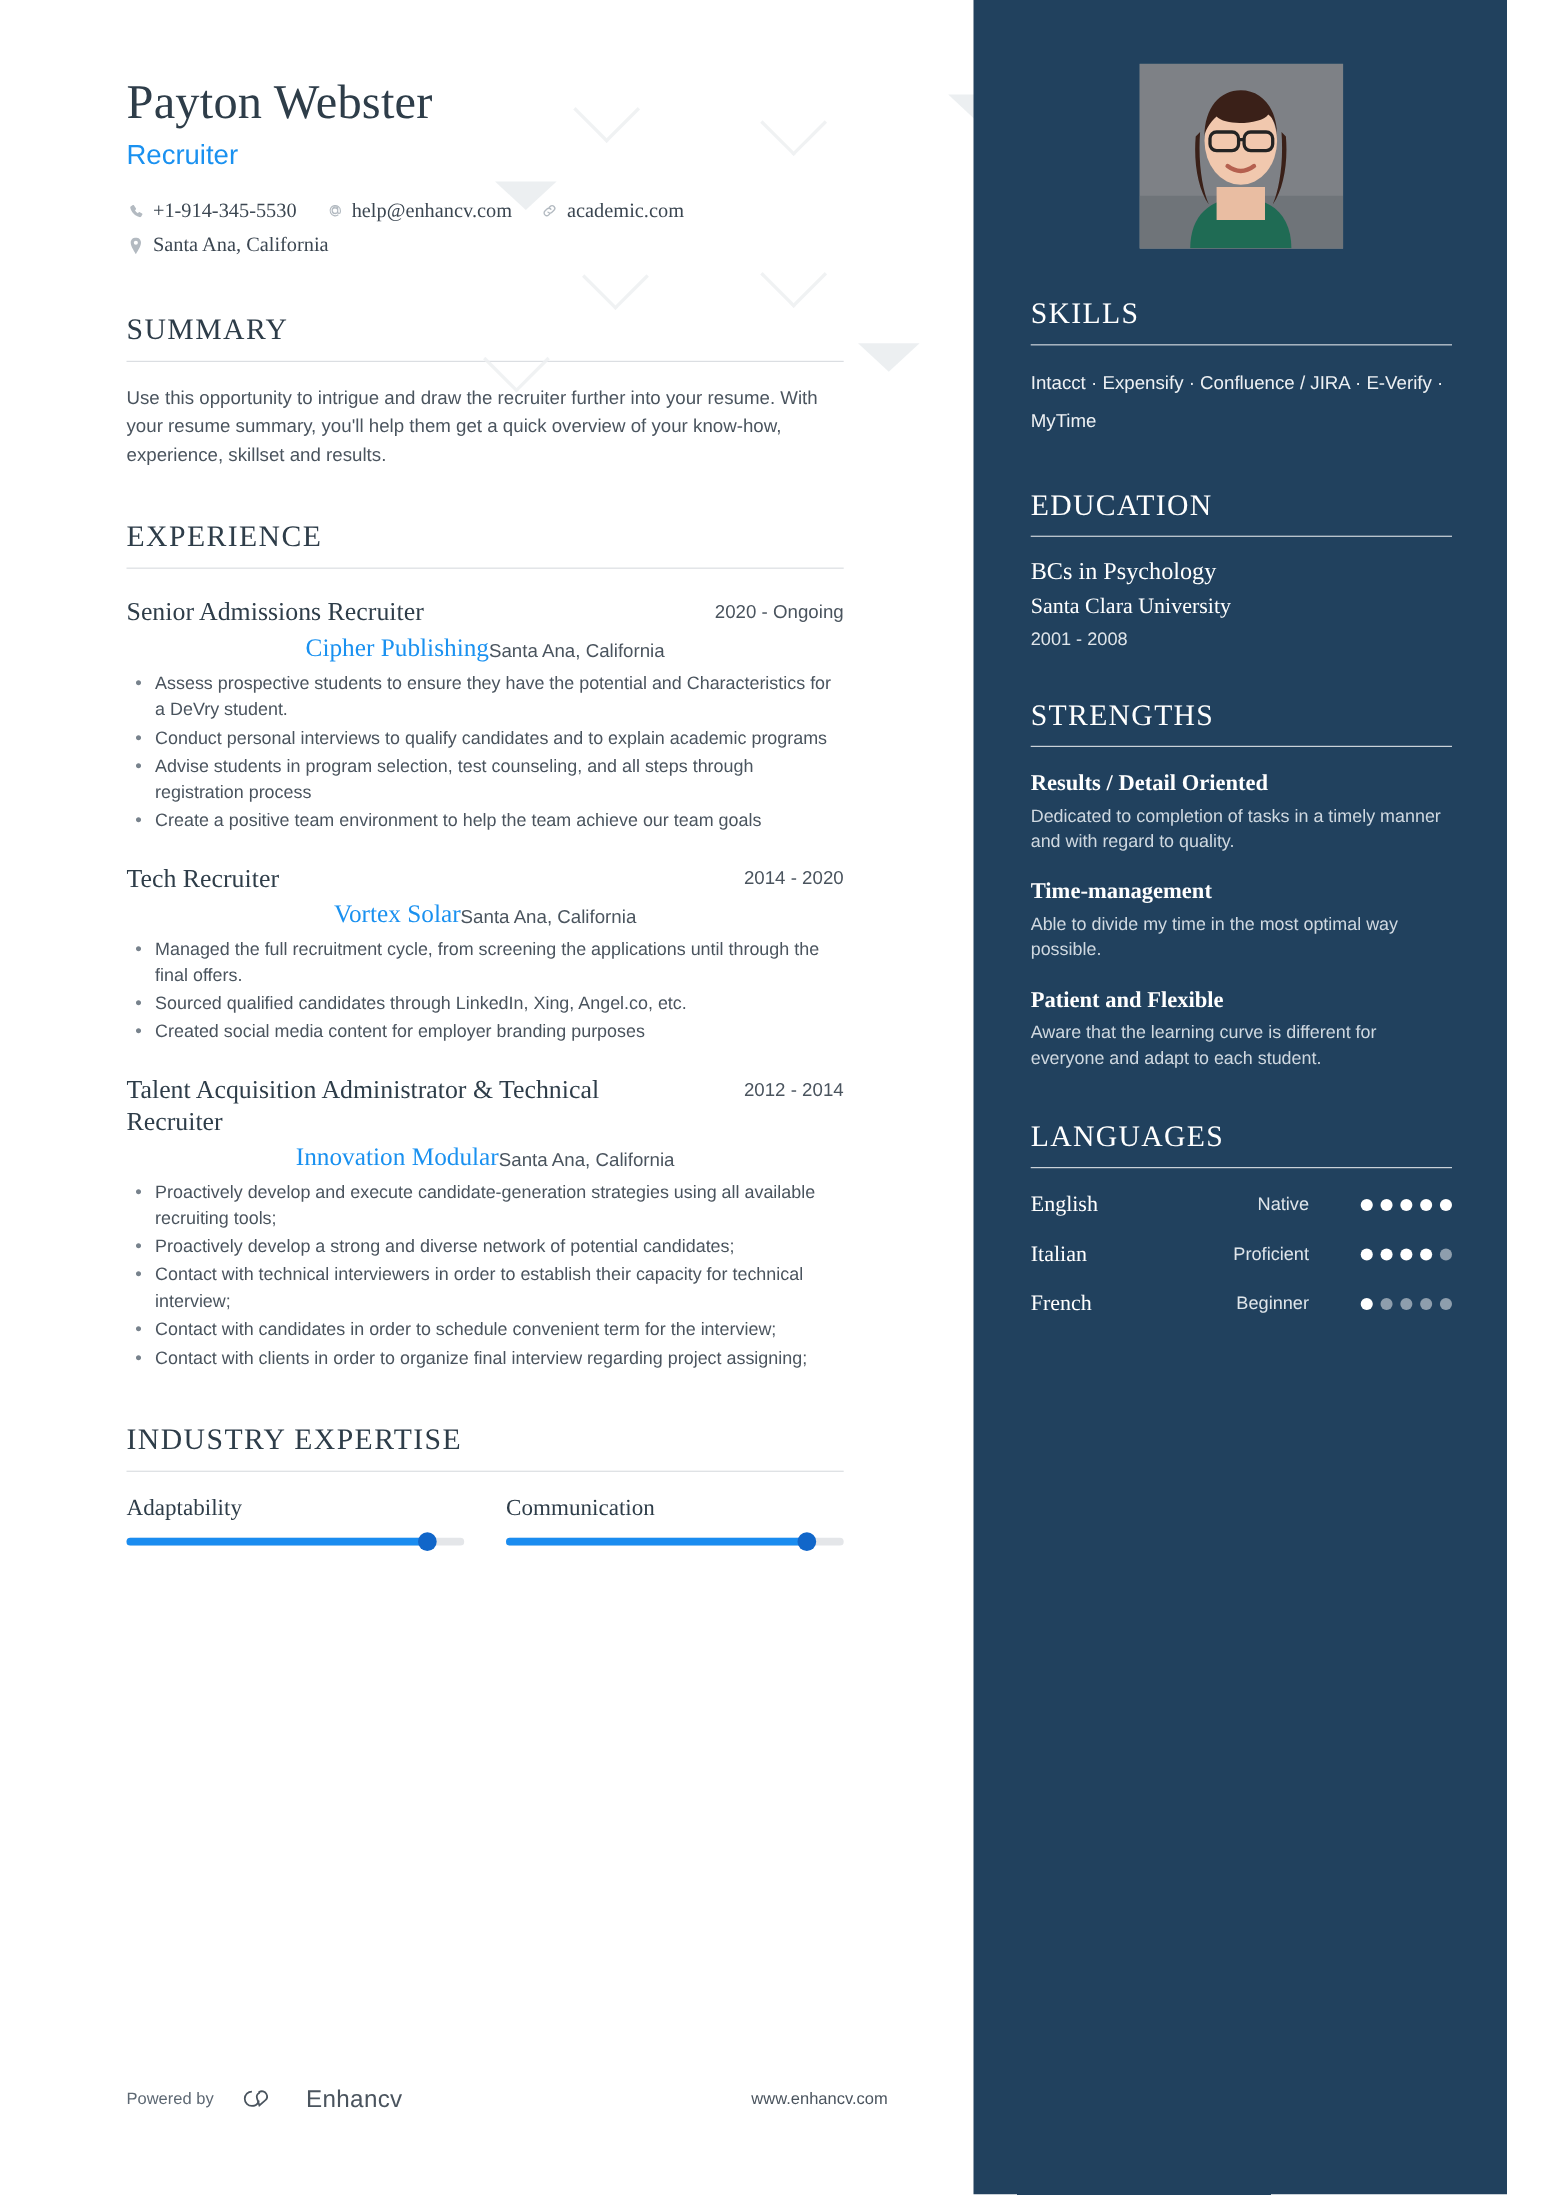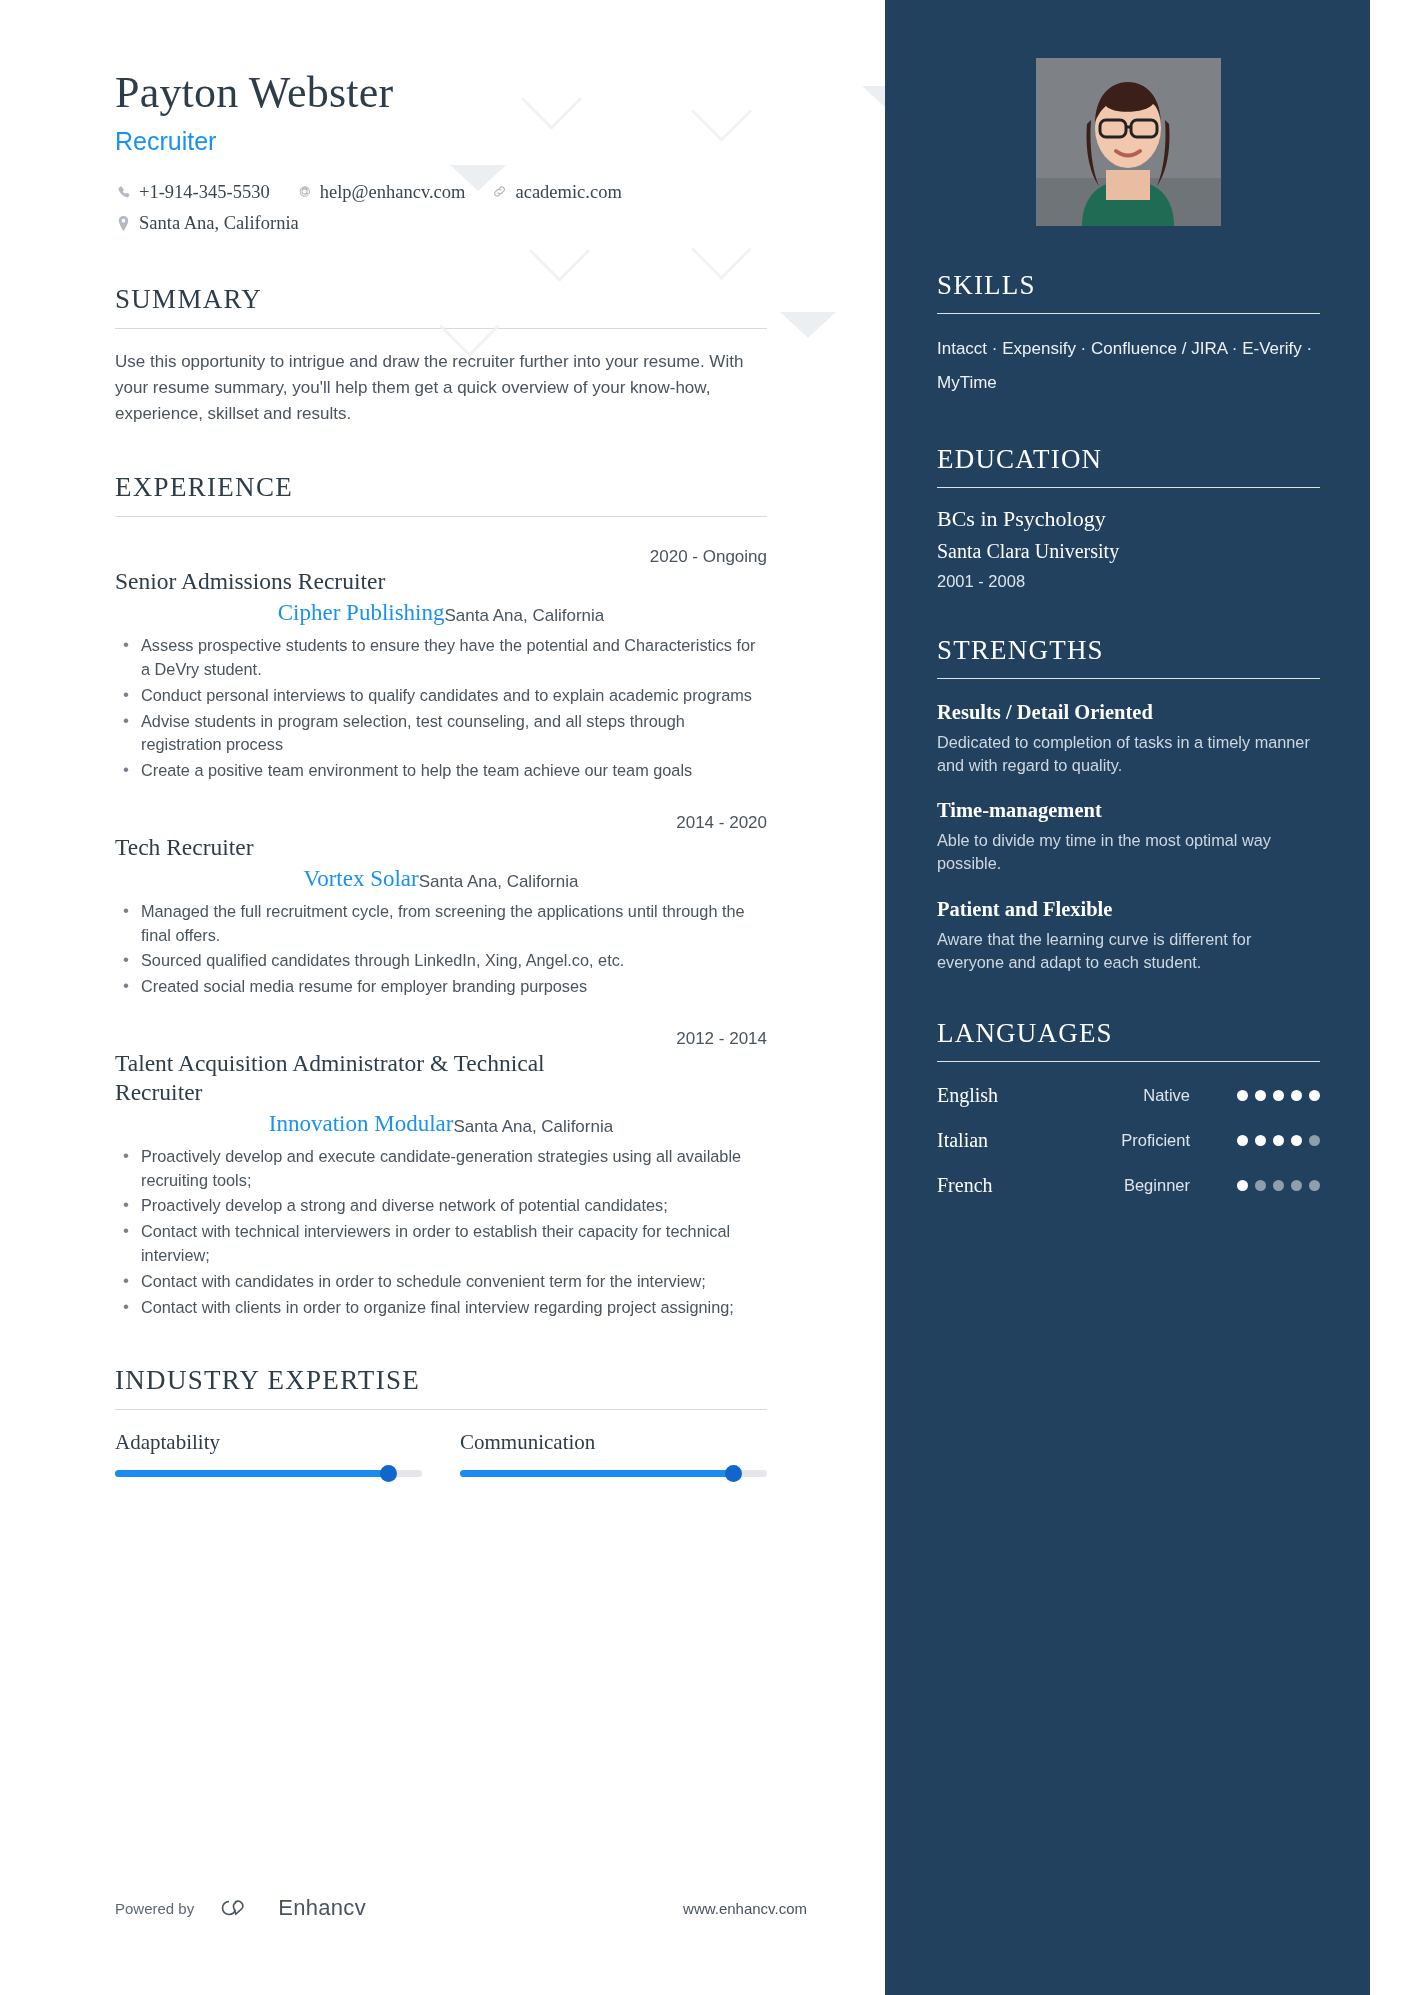--- a/index.html
+++ b/index.html
@@ -38,21 +38,21 @@
   .sec-title { font-family:"Liberation Serif", serif; font-size:27px; letter-spacing:1.3px;
                color:#2e3d49; font-weight:400; }
   .sec-rule { height:1px; background:#d7dbdf; margin-top:13px; }
 
   .summary { margin-top:20px; font-size:17px; color:#4a545e; line-height:1.52; }
 
   .job { margin-top:26px; }
   .job:first-of-type { margin-top:22px; }
   .job-top { display:flex; align-items:flex-start; justify-content:space-between; }
   .job-title { font-family:"Liberation Serif", serif; font-size:23.5px; color:#2e3d49;
-               line-height:1.23; max-width:430px;margin-top:24px; }
+               line-height:1.23; max-width:430px; }
   .job-date { font-size:17px; color:#4a545e; white-space:nowrap; padding-top:4px; }
   .job-mid { display:flex; align-items:flex-start; justify-content:center; margin-top:4px; }
   .job-company { font-family:"Liberation Serif", serif; font-size:23px; color:#1a91f0; }
   .job-loc { font-size:17px; color:#4a545e; white-space:nowrap; padding-top:6px; }
 
   ul.bullets { margin-top:8px; list-style:none; }
   ul.bullets li { position:relative; padding-left:26px; font-size:16.3px; color:#4a545e;
                   line-height:1.46; margin-top:2px; }
   ul.bullets li::before { content:"\2022"; position:absolute; left:8px; top:-1px; color:#77828c; font-size:17px; }
 
@@ -189,21 +189,21 @@
             <div class="job-title">Tech Recruiter</div>
             <div class="job-date">2014 - 2020</div>
           </div>
           <div class="job-mid">
             <div class="job-company">Vortex Solar</div>
             <div class="job-loc">Santa Ana, California</div>
           </div>
           <ul class="bullets">
             <li>Managed the full recruitment cycle, from screening the applications until through the final offers.</li>
             <li>Sourced qualified candidates through LinkedIn, Xing, Angel.co, etc.</li>
-            <li>Created social media resume for employer branding purposes</li>
+            <li>Created social media content for employer branding purposes</li>
           </ul>
         </div>
 
         <div class="job">
           <div class="job-top">
             <div class="job-title">Talent Acquisition Administrator &amp; Technical Recruiter</div>
             <div class="job-date">2012 - 2014</div>
           </div>
           <div class="job-mid">
             <div class="job-company">Innovation Modular</div>

